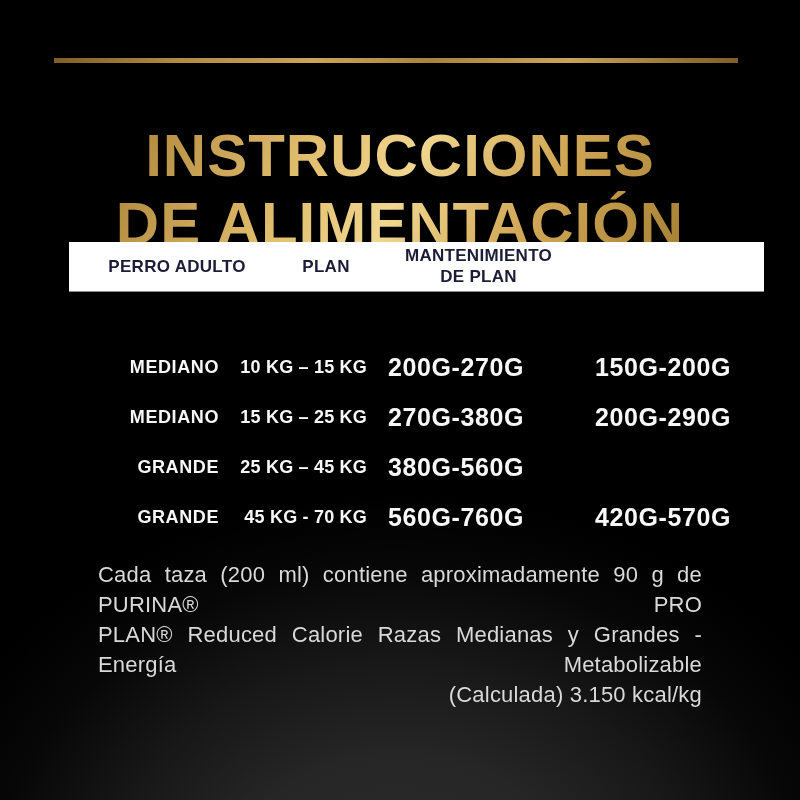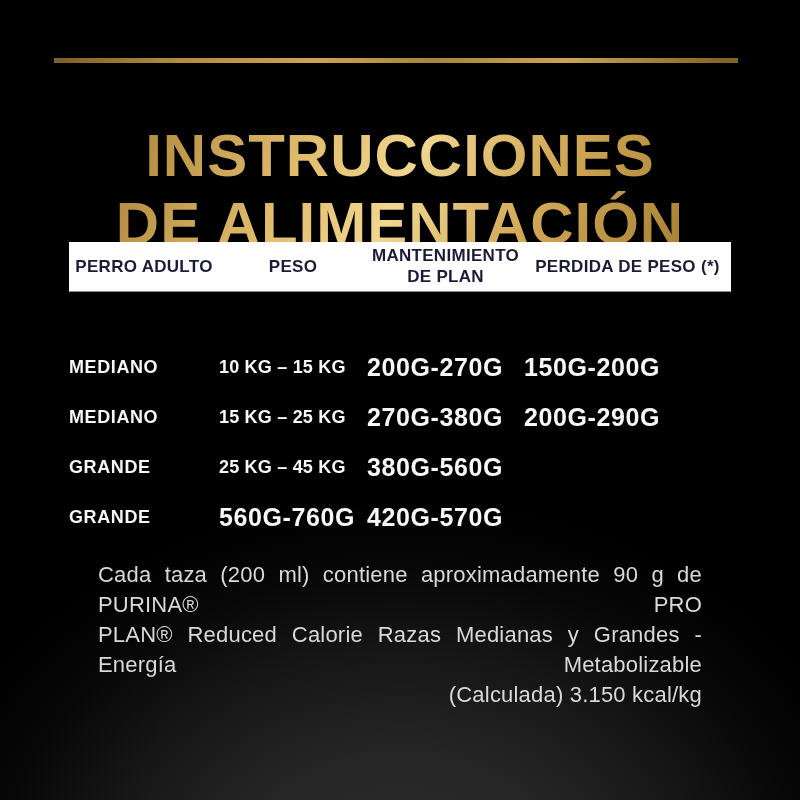--- a/index.html
+++ b/index.html
@@ -53,20 +53,21 @@
     position: absolute;
     left: 69px;
     top: 242px;
     width: 662px;
     height: 49px;
     background: #ffffff;
     border-bottom: 1px solid #8c8c8c;
     display: grid;
     grid-template-columns: 150px 148px 157px 207px;
     align-items: center;
+    padding-left: 33px;
   }
   .hcell {
     text-align: center;
     font-weight: bold;
     font-size: 17px;
     letter-spacing: 0.3px;
     color: #1c1c36;
     white-space: nowrap;
   }
   .hcell.two-line { line-height: 1.2; }
@@ -80,21 +81,21 @@
     color: #f7f7f7;
     font-weight: bold;
   }
   .trow {
     display: grid;
     grid-template-columns: 150px 148px 157px 207px;
     height: 50px;
     align-items: center;
   }
   .tcell {
-    text-align: left;
+    text-align: right;
     white-space: nowrap;
     margin-top: 10px;
   }
   .tcell.size   { font-size: 18px; letter-spacing: 0.6px; }
   .tcell.weight { font-size: 18px; letter-spacing: 0.2px; }
   .tcell.grams  { font-size: 25px; letter-spacing: 0.6px; }
 
   .footnote {
     position: absolute;
     left: 98px;
@@ -120,26 +121,25 @@
 
   <div class="gold-line"></div>
 
   <h1 class="title">
     <span class="tline">INSTRUCCIONES</span>
     <span class="tline">DE ALIMENTACIÓN</span>
   </h1>
 
   <div class="header-bar">
     <div class="hcell">PERRO ADULTO</div>
-    <div class="hcell">PESO</div>
+    <div class="hcell">PLAN</div>
     <div class="hcell two-line">
       <span>MANTENIMIENTO</span>
       <span>DE PLAN</span>
     </div>
-    <div class="hcell">PERDIDA DE PESO (*)</div>
   </div>
 
   <div class="table-body">
     <div class="trow">
       <div class="tcell size">MEDIANO</div>
       <div class="tcell weight">10 KG – 15 KG</div>
       <div class="tcell grams">200G-270G</div>
       <div class="tcell grams">150G-200G</div>
     </div>
     <div class="trow">
@@ -148,20 +148,21 @@
       <div class="tcell grams">270G-380G</div>
       <div class="tcell grams">200G-290G</div>
     </div>
     <div class="trow">
       <div class="tcell size">GRANDE</div>
       <div class="tcell weight">25 KG – 45 KG</div>
       <div class="tcell grams">380G-560G</div>
     </div>
     <div class="trow">
       <div class="tcell size">GRANDE</div>
+      <div class="tcell weight">45 KG - 70 KG</div>
       <div class="tcell grams">560G-760G</div>
       <div class="tcell grams">420G-570G</div>
     </div>
   </div>
 
   <div class="footnote">
     <span class="fn-line fn-just">Cada taza (200 ml) contiene aproximadamente 90 g de PURINA® PRO</span>
     <span class="fn-line fn-just">PLAN® Reduced Calorie Razas Medianas y Grandes - Energía Metabolizable</span>
     <span class="fn-line fn-last">(Calculada) 3.150 kcal/kg</span>
   </div>

